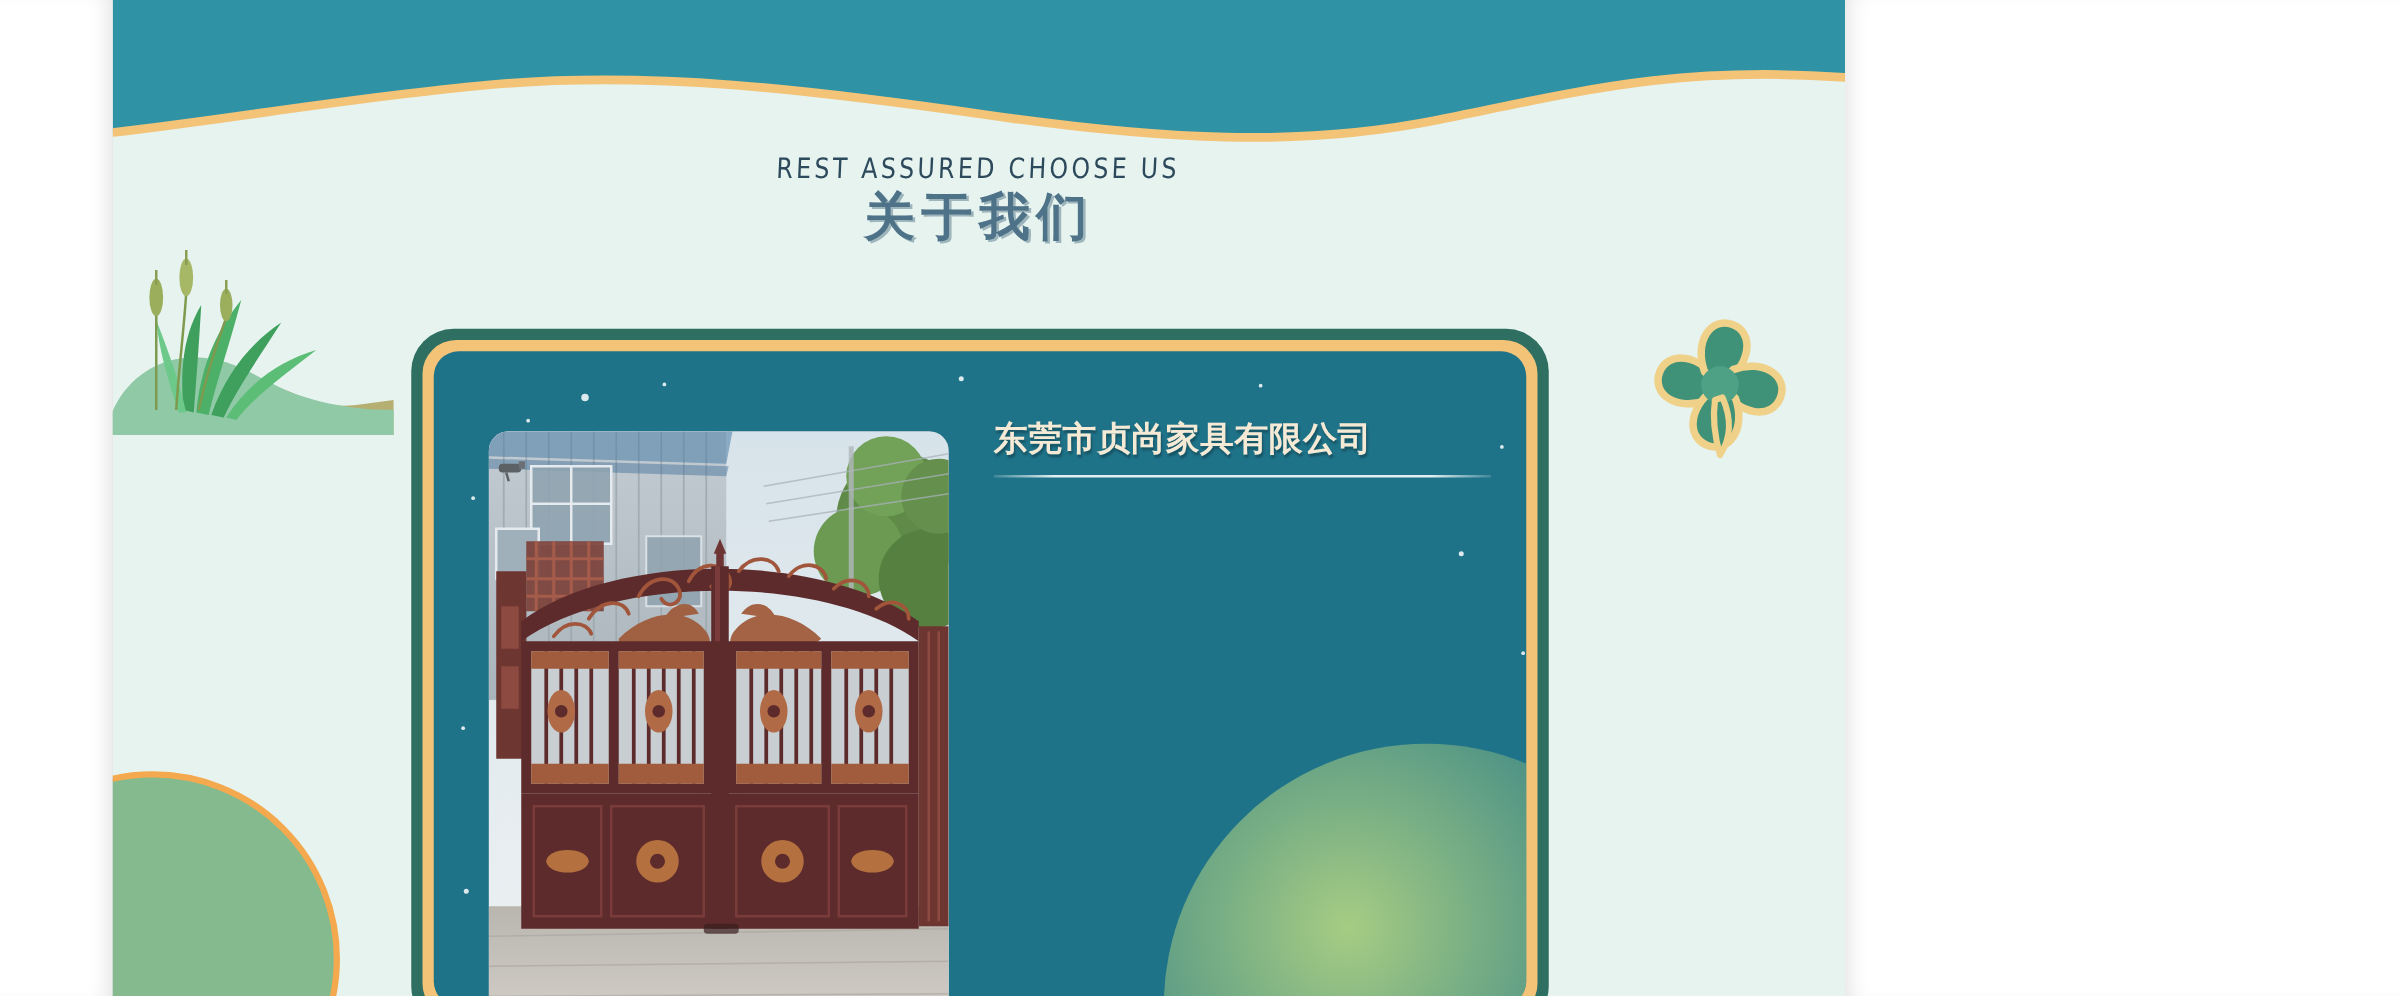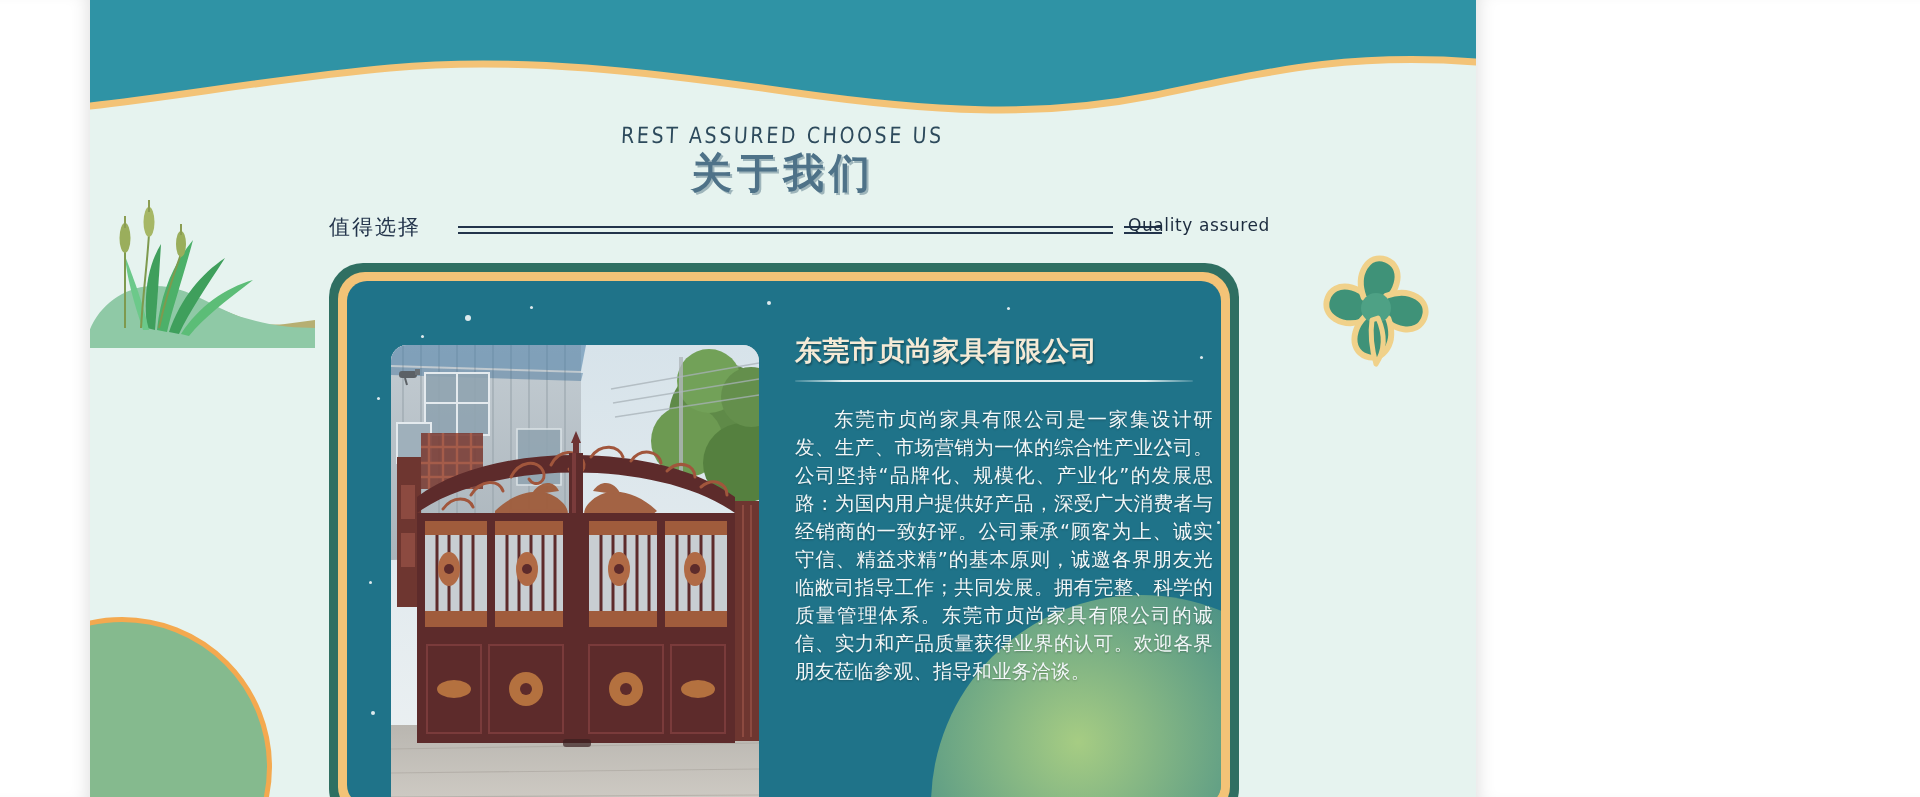--- a/index.html
+++ b/index.html
@@ -334,26 +334,20 @@
           <path d="M2,10 C10,28 8,44 0,56 C-4,42 -6,26 -4,12 Z" fill="#3f9278" stroke="#f0d18a" stroke-width="5" stroke-linejoin="round"></path>
         </g>
       </svg>
     </div>
 
     <div class="heading">
       <div class="heading-en">REST ASSURED CHOOSE US</div>
       <div class="heading-cn">关于我们</div>
     </div>
 
-    <div class="subrow">
-      <div class="sub-cn">值得选择</div>
-      <div class="rule-long"></div>
-      <div class="rule-short"></div>
-      <div class="sub-en">Quality assured</div>
-    </div>
 
     <div class="card">
       <div class="card-gold">
         <div class="card-inner">
 
           <div class="stars">
             <span class="star" style="left:118px;top:34px;width:6px;height:6px;"></span>
             <span class="star" style="left:74px;top:54px;width:3px;height:3px;"></span>
             <span class="star" style="left:183px;top:25px;width:3px;height:3px;"></span>
             <span class="star" style="left:30px;top:116px;width:3px;height:3px;"></span>
@@ -560,21 +554,20 @@
               <g stroke="#8c4a40" stroke-width="2">
                 <path d="M352,160 L352,392"></path>
                   <path d="M360,160 L360,392"></path>
               </g>
             </svg>
           </div>
 
           <div class="textcol">
             <div class="co-name">东莞市贞尚家具有限公司</div>
             <div class="co-underline"></div>
-            <div class="co-body">东莞市贞尚家具有限公司是一家集设计研发、生产、市场营销为一体的综合性产业公司。公司坚持“品牌化、规模化、产业化”的发展思路：为国内用户提供好产品，深受广大消费者与经销商的一致好评。公司秉承“顾客为上、诚实守信、精益求精”的基本原则，诚邀各界朋友光临敝司指导工作；共同发展。拥有完整、科学的质量管理体系。东莞市贞尚家具有限公司的诚信、实力和产品质量获得业界的认可。欢迎各界朋友莅临参观、指导和业务洽谈。</div>
           </div>
 
         </div>
       </div>
     </div>
 
   </div>
 
   <div class="gutter left"></div>
   <div class="gutter right"></div>

